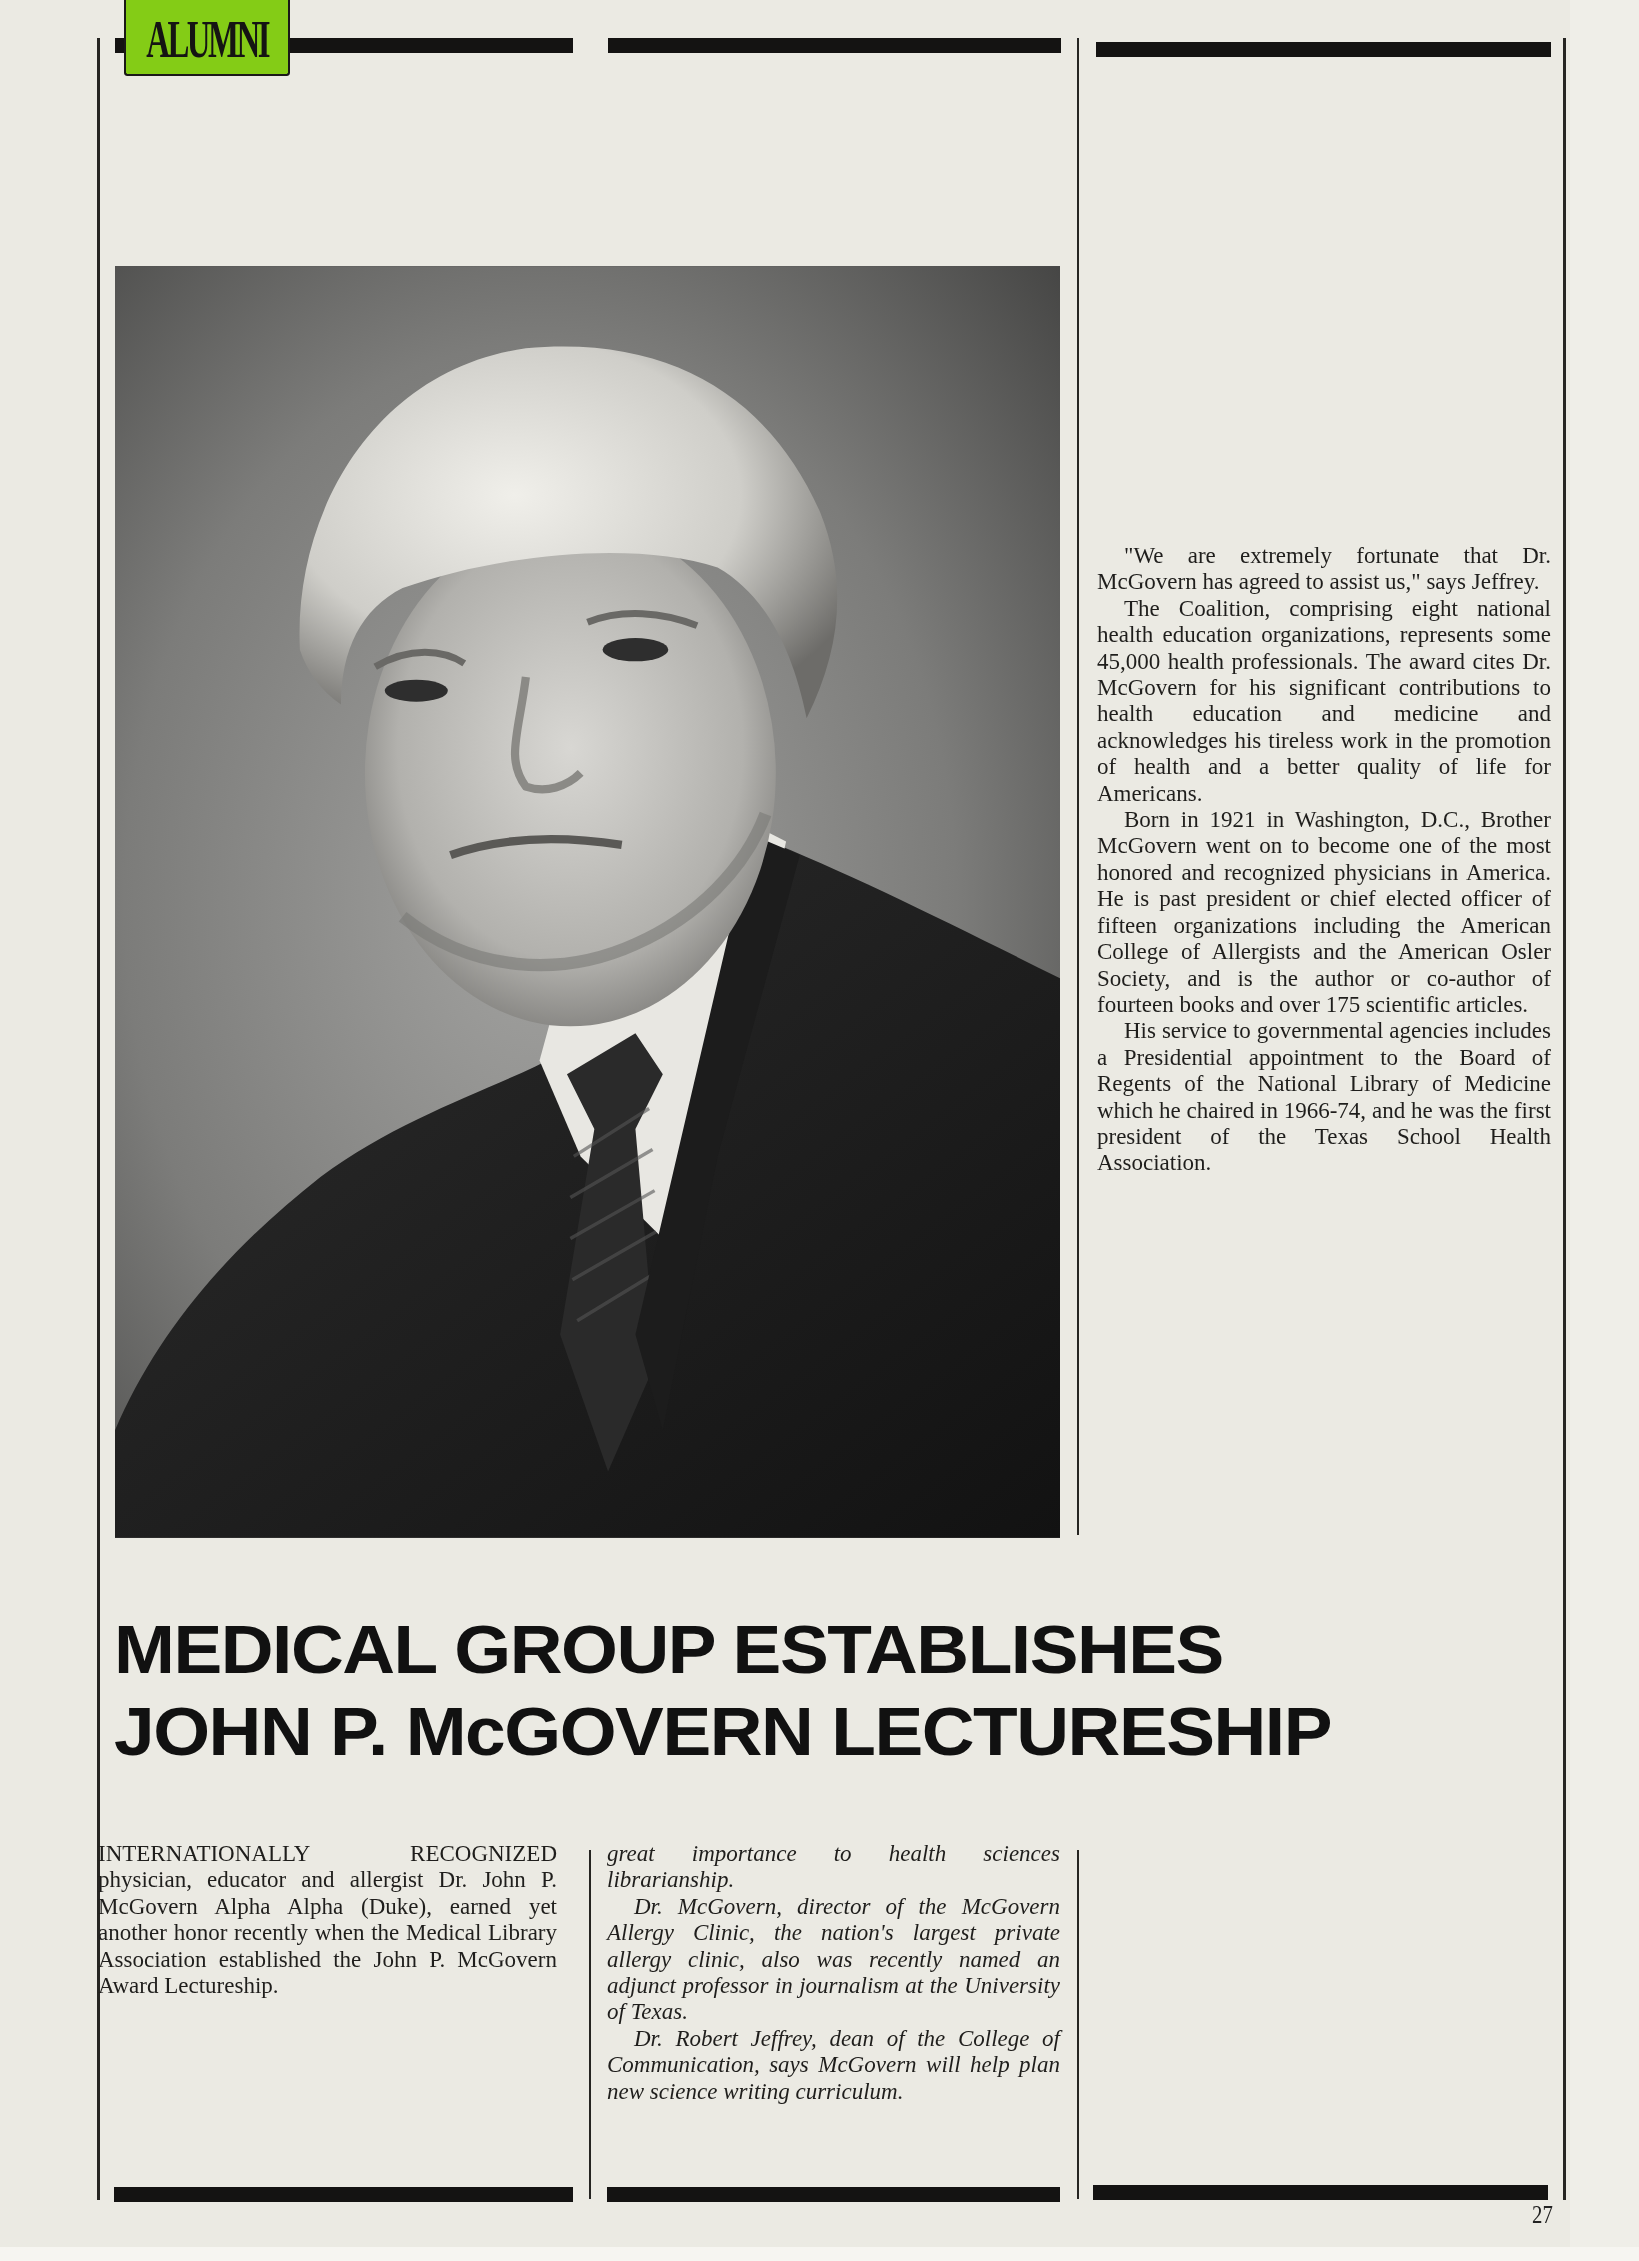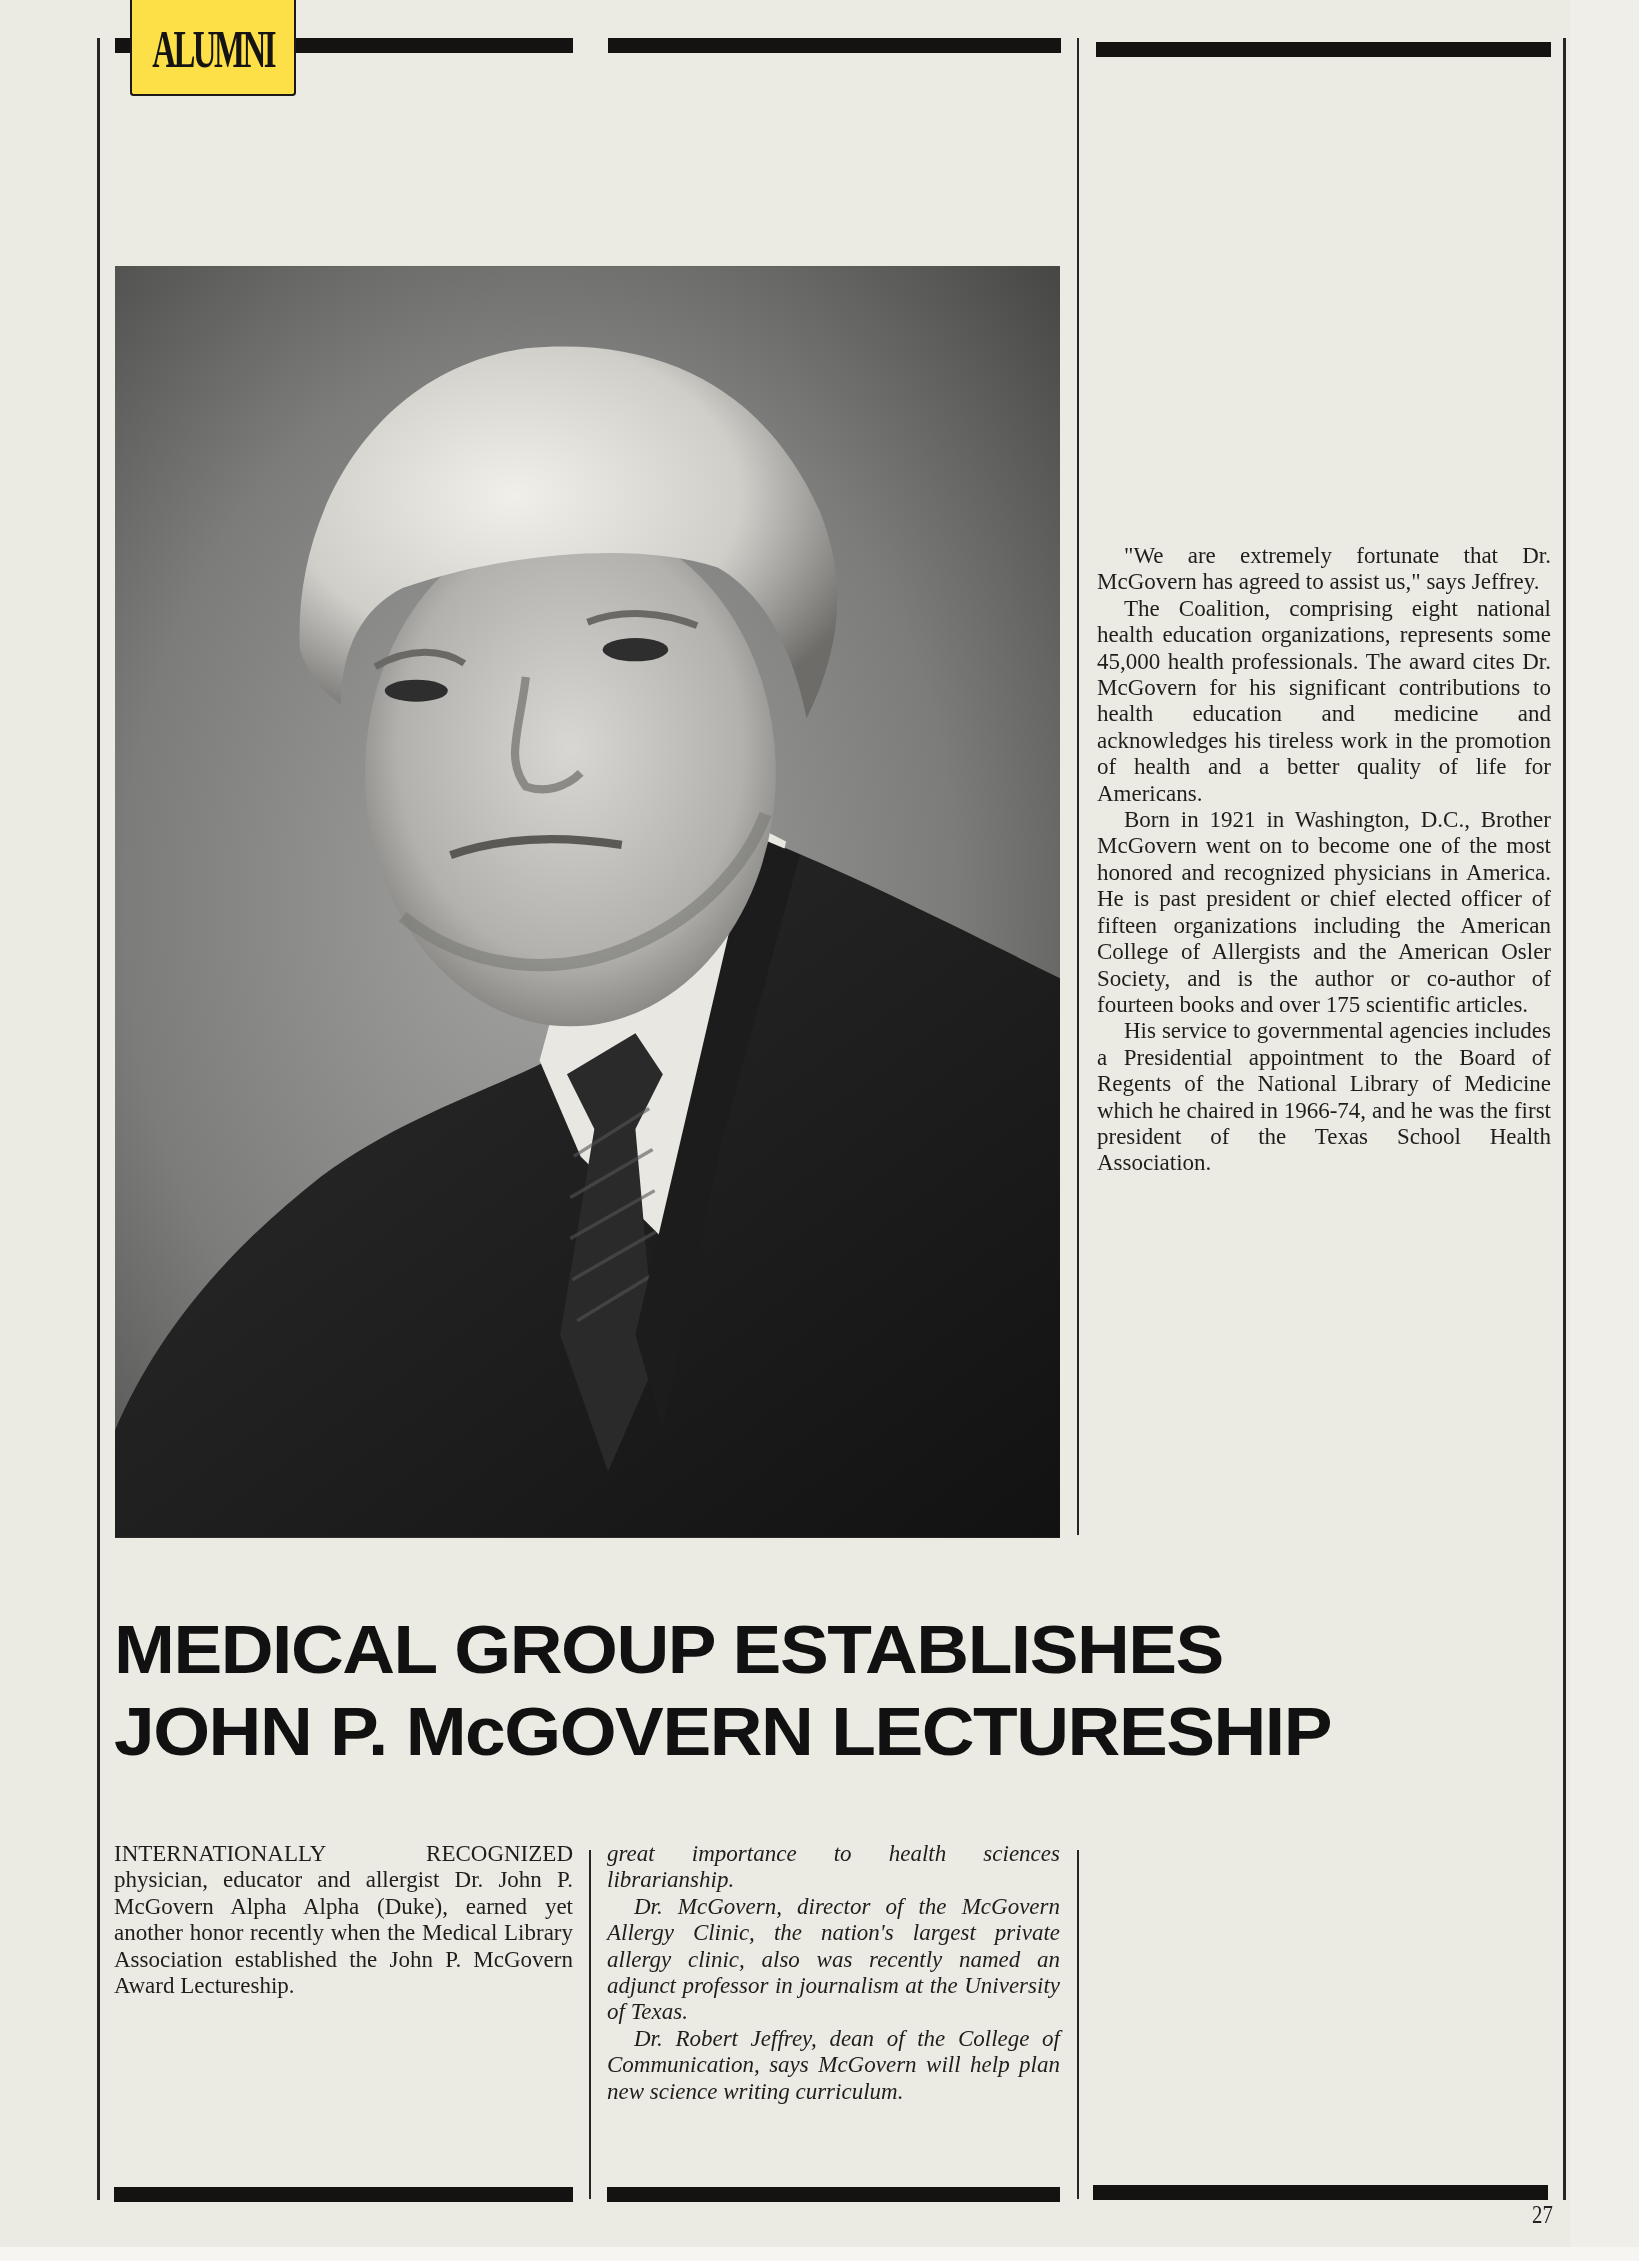--- a/index.html
+++ b/index.html
@@ -5,22 +5,22 @@
   html, body { margin: 0; padding: 0; }
   body {
     width: 1640px; height: 2261px; position: relative; overflow: hidden;
     background: #ebeae3;
     font-family: "Liberation Serif", "DejaVu Serif", serif;
     color: #1c1b1a;
   }
   .vrule { position: absolute; width: 2.7px; background: #262522; }
   .hbar { position: absolute; height: 15px; background: #141312; }
   .alumni-box {
-    position: absolute; left: 130px; top: 0; width: 166px; height: 96px;
-    background: #fde047; border: 2.7px solid #1a1918; border-top: none;
+    position: absolute; left: 124px; top: 0; width: 166px; height: 76px;
+    background: #84cc16; border: 2.7px solid #1a1918; border-top: none;
     border-radius: 0 0 3.4px 3.4px; box-sizing: border-box;
     display: flex; align-items: center; justify-content: center;
   }
   .alumni-text {
     font-family: "Liberation Serif", serif; font-weight: bold;
     font-size: 53px; letter-spacing: -4.1px; color: #151413;
     transform: scaleX(0.62); transform-origin: center; display: inline-block;
     line-height: 1; margin-top: 5.5px;
   }
   .photo {
@@ -131,21 +131,21 @@
 <div class="text-col" style="left:1097px; top:543px; width:454px;">
   <p class="indent">"We are extremely fortunate that Dr. McGovern has agreed to assist us," says Jeffrey.</p>
   <p class="indent">The Coalition, comprising eight national health education organizations, represents some 45,000 health professionals. The award cites Dr. McGovern for his significant contributions to health education and medicine and acknowledges his tireless work in the promotion of health and a better quality of life for Americans.</p>
   <p class="indent">Born in 1921 in Washington, D.C., Brother McGovern went on to become one of the most honored and recognized physicians in America. He is past president or chief elected officer of fifteen organizations including the American College of Allergists and the American Osler Society, and is the author or co-author of fourteen books and over 175 scientific articles.</p>
   <p class="indent">His service to governmental agencies includes a Presidential appointment to the Board of Regents of the National Library of Medicine which he chaired in 1966-74, and he was the first president of the Texas School Health Association.</p>
 </div>
 
 <div class="headline" style="top:1615px;">MEDICAL GROUP ESTABLISHES</div>
 <div class="headline" style="top:1697px;">JOHN P. McGOVERN LECTURESHIP</div>
 
-<div class="text-col" style="left:114px; top:1841px; width:459px;">
+<div class="text-col" style="left:98px; top:1841px; width:459px;">
   <p>INTERNATIONALLY RECOGNIZED physician, educator and allergist Dr. John P. McGovern Alpha Alpha (Duke), earned yet another honor recently when the Medical Library Association established the John P. McGovern Award Lectureship.</p>
 </div>
 
 <div class="text-col" style="left:607px; top:1841px; width:453px;font-style:italic;">
   <p>great importance to health sciences librarianship.</p>
   <p class="indent">Dr. McGovern, director of the McGovern Allergy Clinic, the nation's largest private allergy clinic, also was recently named an adjunct professor in journalism at the University of Texas.</p>
   <p class="indent">Dr. Robert Jeffrey, dean of the College of Communication, says McGovern will help plan new science writing curriculum.</p>
 </div>
 
 <div class="hbar" style="left:114px; top:2187px; width:459px;"></div>

